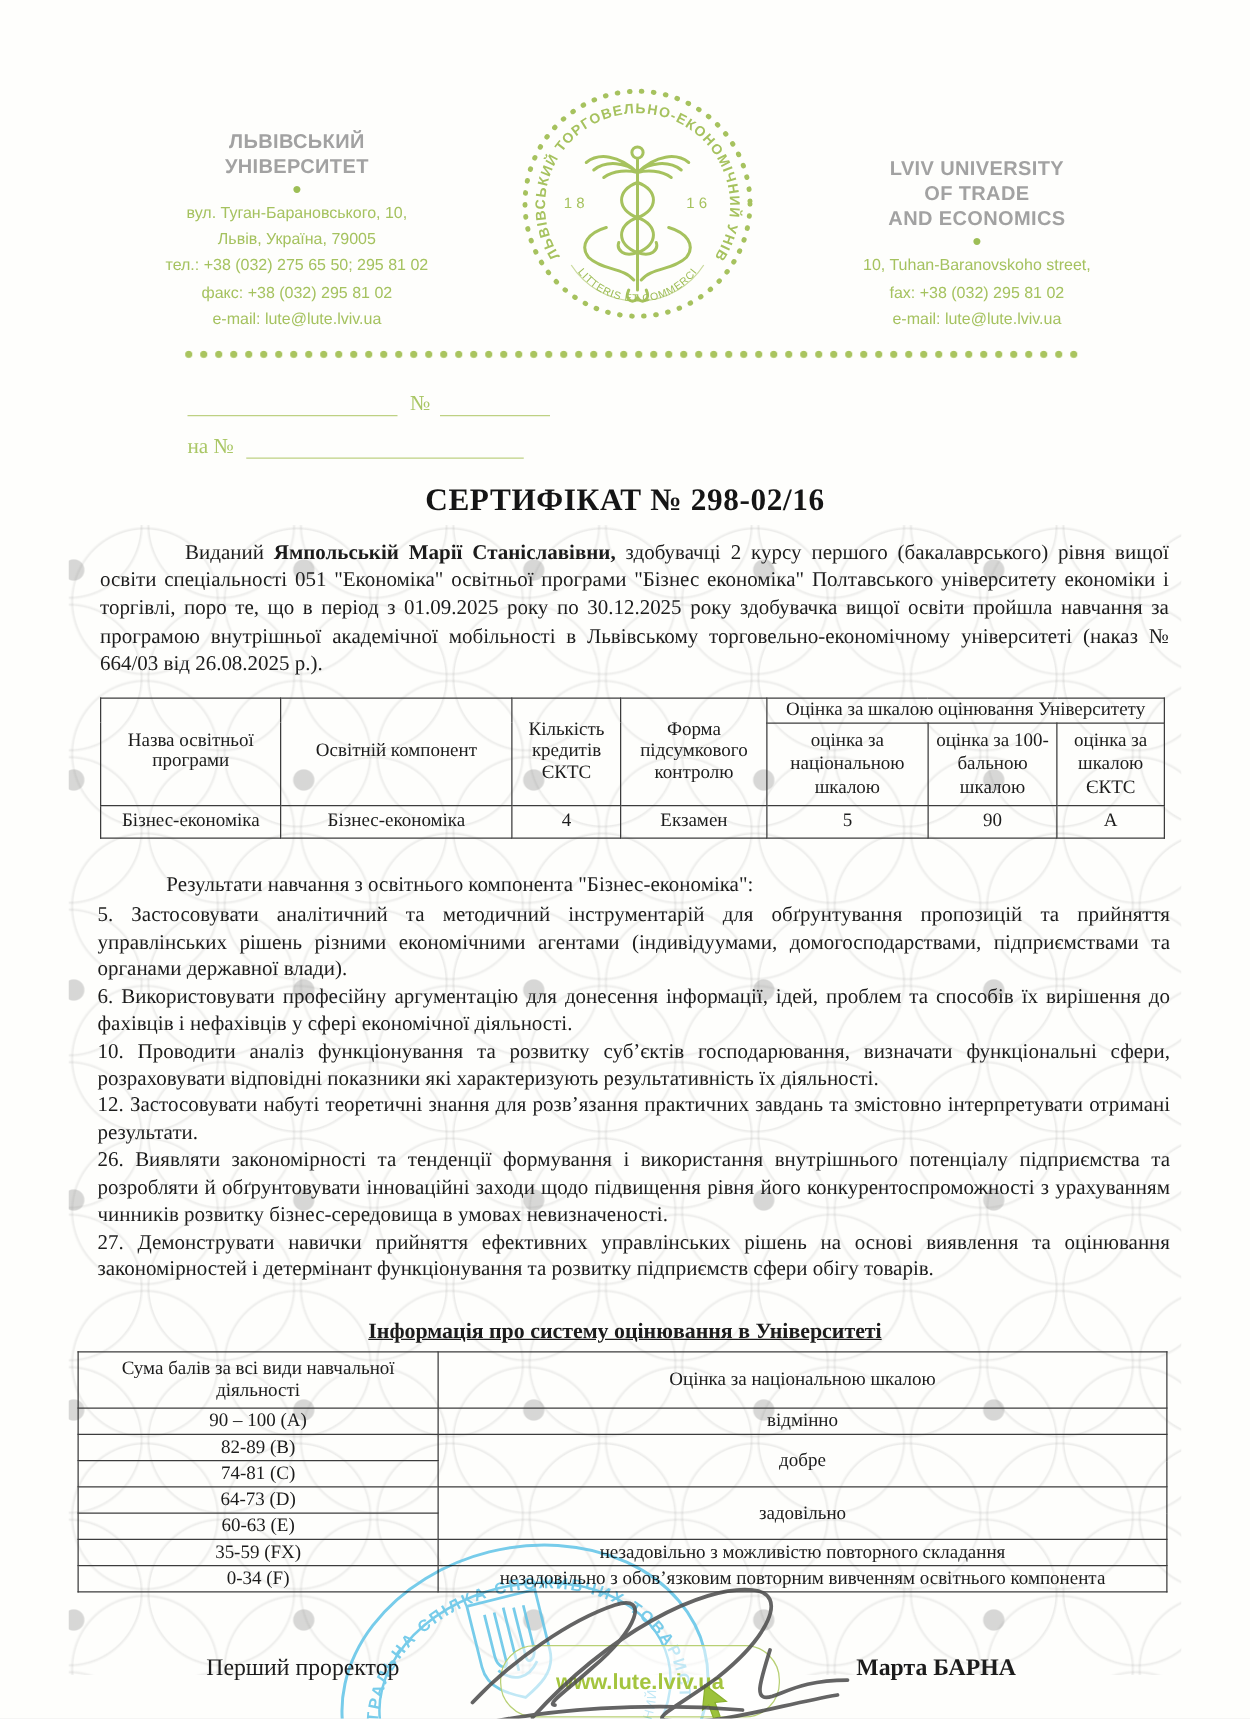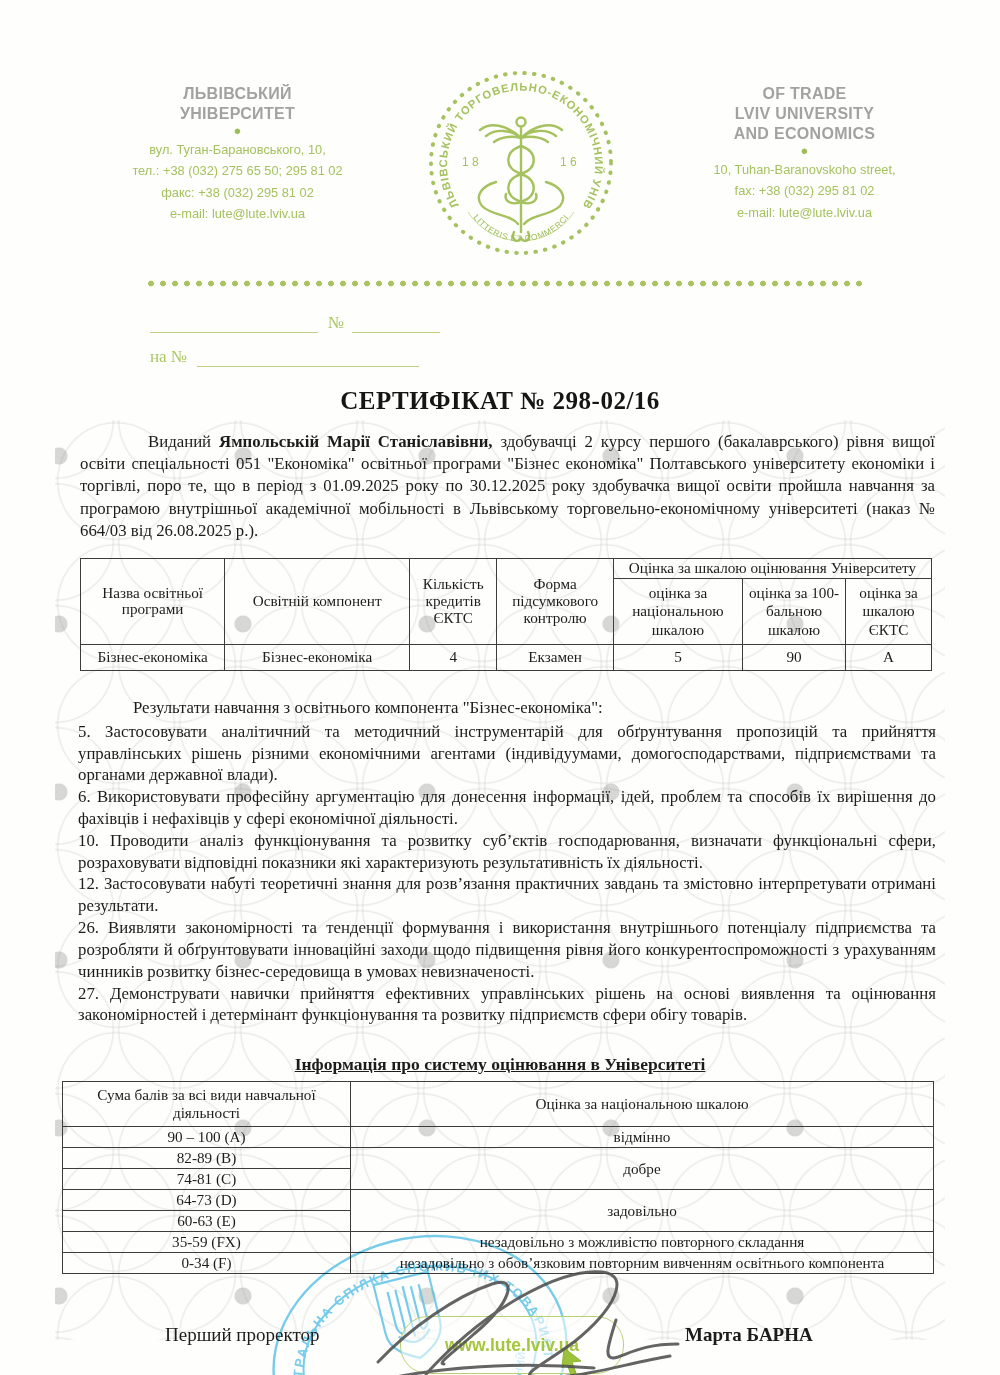--- a/index.html
+++ b/index.html
@@ -19,21 +19,21 @@
       radial-gradient(circle, rgba(125,125,125,.30) 8px, rgba(125,125,125,0) 9px),
       radial-gradient(circle closest-side, rgba(0,0,0,0) 57px, rgba(120,120,120,.14) 58px, rgba(120,120,120,0) 60px),
       radial-gradient(circle closest-side, rgba(0,0,0,0) 57px, rgba(120,120,120,.14) 58px, rgba(120,120,120,0) 60px);
     background-size:184px 168px,122px 122px,122px 122px;
     background-position:96px 120px,0 0,61px 61px;
     z-index:0;
   }
   .content{position:relative;z-index:2;}
 
   
-  .header{display:flex;justify-content:space-between;align-items:flex-start;padding:64px 28px 0 70px;}
+  .header{display:flex;justify-content:space-between;align-items:flex-end;padding:64px 51px 0 70px;}
   .hdr-block{width:335px;text-align:center;}
   .hdr-block.left{padding-top:20px;}
   .hdr-block.right{padding-top:20px;}
   .uni-name{font-family:"Liberation Sans",sans-serif;font-weight:bold;font-size:16px;line-height:1.25;color:#a2a2a2;letter-spacing:.3px;}
   .green-dot{color:#9dbe56;font-size:13px;line-height:1.1;}
   .addr{font-family:"Liberation Sans",sans-serif;font-size:12.8px;line-height:1.5;color:#a5c25f;margin-top:2px;}
   .logo-wrap{width:190px;height:200px;flex:0 0 auto;}
 
   
   .dotline{
@@ -98,20 +98,21 @@
   <div class="guilloche"></div>
 
   <div class="content">
 
     <div class="header">
       <div class="hdr-block left">
         <div class="uni-name">ЛЬВІВСЬКИЙ</div>
         <div class="uni-name">УНІВЕРСИТЕТ</div>
         <div class="green-dot">●</div>
         <div class="addr">вул. Туган-Барановського, 10,</div>
+        <div class="addr">Львів, Україна, 79005</div>
         <div class="addr">тел.: +38 (032) 275 65 50; 295 81 02</div>
         <div class="addr">факс: +38 (032) 295 81 02</div>
         <div class="addr">e-mail: lute@lute.lviv.ua</div>
       </div>
 
       <div class="logo-wrap">
         <svg width="190" height="200" viewBox="0 0 190 200">
           <defs>
             <path id="ringPath" d="M 33,141 A 74,74 0 1 1 157,141"></path>
             <path id="mottoPath" d="M 46,152 A 60,60 0 0 0 144,152"></path>
@@ -138,22 +139,22 @@
           </g>
 
           <path d="M 42,148 A 63,63 0 0 0 148,148" fill="none" stroke="#a6c25e" stroke-width="1" opacity=".6"></path>
           <text font-family="Liberation Sans, sans-serif" font-size="8.4" fill="#9dbd55" letter-spacing=".6">
             <textPath href="#mottoPath" xlink:href="#mottoPath" startOffset="2">LITTERIS ET COMMERCIUM</textPath>
           </text>
         </svg>
       </div>
 
       <div class="hdr-block right">
+        <div class="uni-name">LVIV UNIVERSITY</div>
         <div class="uni-name">OF TRADE</div>
-        <div class="uni-name">LVIV UNIVERSITY</div>
         <div class="uni-name">AND ECONOMICS</div>
         <div class="green-dot">●</div>
         <div class="addr">10, Tuhan-Baranovskoho street,</div>
         <div class="addr">fax: +38 (032) 295 81 02</div>
         <div class="addr">e-mail: lute@lute.lviv.ua</div>
       </div>
     </div>
 
     <div class="dotline"></div>
 

